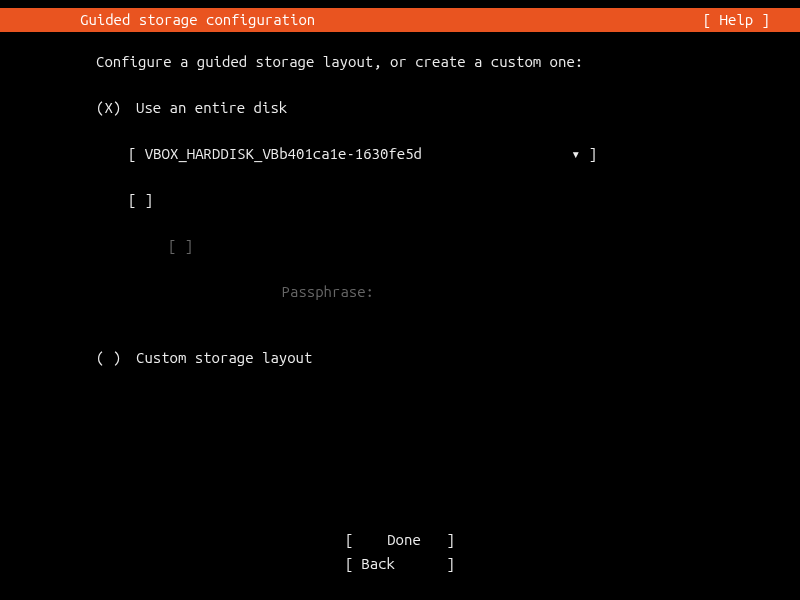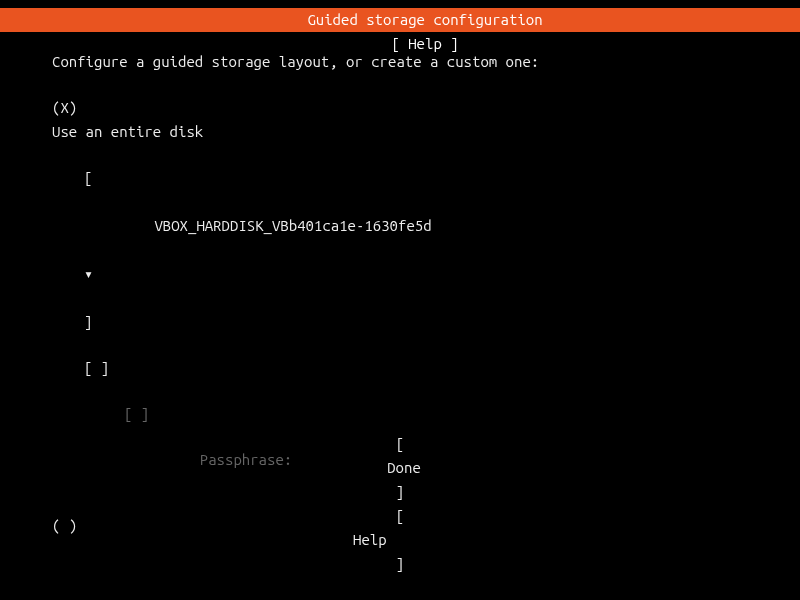--- a/index.html
+++ b/index.html
@@ -1,15 +1,15 @@
 <!DOCTYPE html>
 <html><head>
 <meta charset="utf-8">
 <style>
-  * { margin: 0; padding: 0; box-sizing: border-box; flex-direction: column; }
+  * { margin: 0; padding: 0; box-sizing: border-box; }
   body {
     width: 800px;
     height: 600px;
     background: #000000;
     font-family: "Ubuntu Mono", "DejaVu Sans Mono", "Courier New", monospace;
     font-size: 15px;
     color: #eeeeee;
     overflow: hidden;
     line-height: 1.6;
   }
@@ -18,39 +18,39 @@
     color: #ffffff;
     height: 24px;
     display: flex;
     justify-content: space-between;
     align-items: center;
     padding: 0 30px 0 80px;
     margin-top: 8px;
   }
   .content {
     padding: 18px 0 0 52px;
+    margin-left: 44px;
   }
   .row {
     margin-bottom: 4px;
   }
   .radio-row {
     margin-top: 22px;
     display: flex;
   }
   .radio-mark {
     width: 40px;
   }
   .disk-select {
     margin-top: 22px;
     padding-left: 32px;
     display: flex;
   }
   .disk-select .label {
     width: 418px;
-    text-align: center;
   }
   .checkbox-row {
     margin-top: 22px;
     padding-left: 32px;
     display: flex;
   }
   .checkbox-row .mark {
     width: 48px;
   }
   .sub-checkbox-row {
@@ -60,21 +60,21 @@
   }
   .sub-checkbox-row .mark { width: 48px; }
   .dimmed { color: #666666; }
   .field-row {
     margin-top: 22px;
     padding-left: 110px;
   }
   .field-label {
     display: inline-block;
     width: 168px;
-    text-align: center;
+    text-align: right;
   }
   .footer {
     position: absolute;
     bottom: 24px;
     width: 800px;
     text-align: center;
   }
   .footer-line { margin: 0 auto; width: 110px; display:flex; justify-content: space-between;}
   .footer-line .bl { }
   .footer-line .br { }
@@ -113,27 +113,28 @@
     <span class="mark">[ ]</span>
   </div>
 
   <div class="field-row dimmed">
     <span class="field-label">Passphrase:</span>
   </div>
 
 
   <div class="radio-row" style="margin-top:42px;">
     <span class="radio-mark">( )</span>
+    <span>Custom storage layout</span>
   </div>
 </div>
 
 <div class="footer">
   <div class="footer-line">
     <span class="bl">[</span>
     <span style="flex:1;text-align:center;padding-left:8px">Done</span>
     <span class="br">]</span>
   </div>
   <div class="footer-line">
     <span class="bl">[</span>
-    <span style="flex:1;text-align:left;padding-left:8px">Help</span>
+    <span style="flex:1;text-align:left;padding-left:8px">Back</span>
     <span class="br">]</span>
   </div>
 </div>
 
 </body></html>

